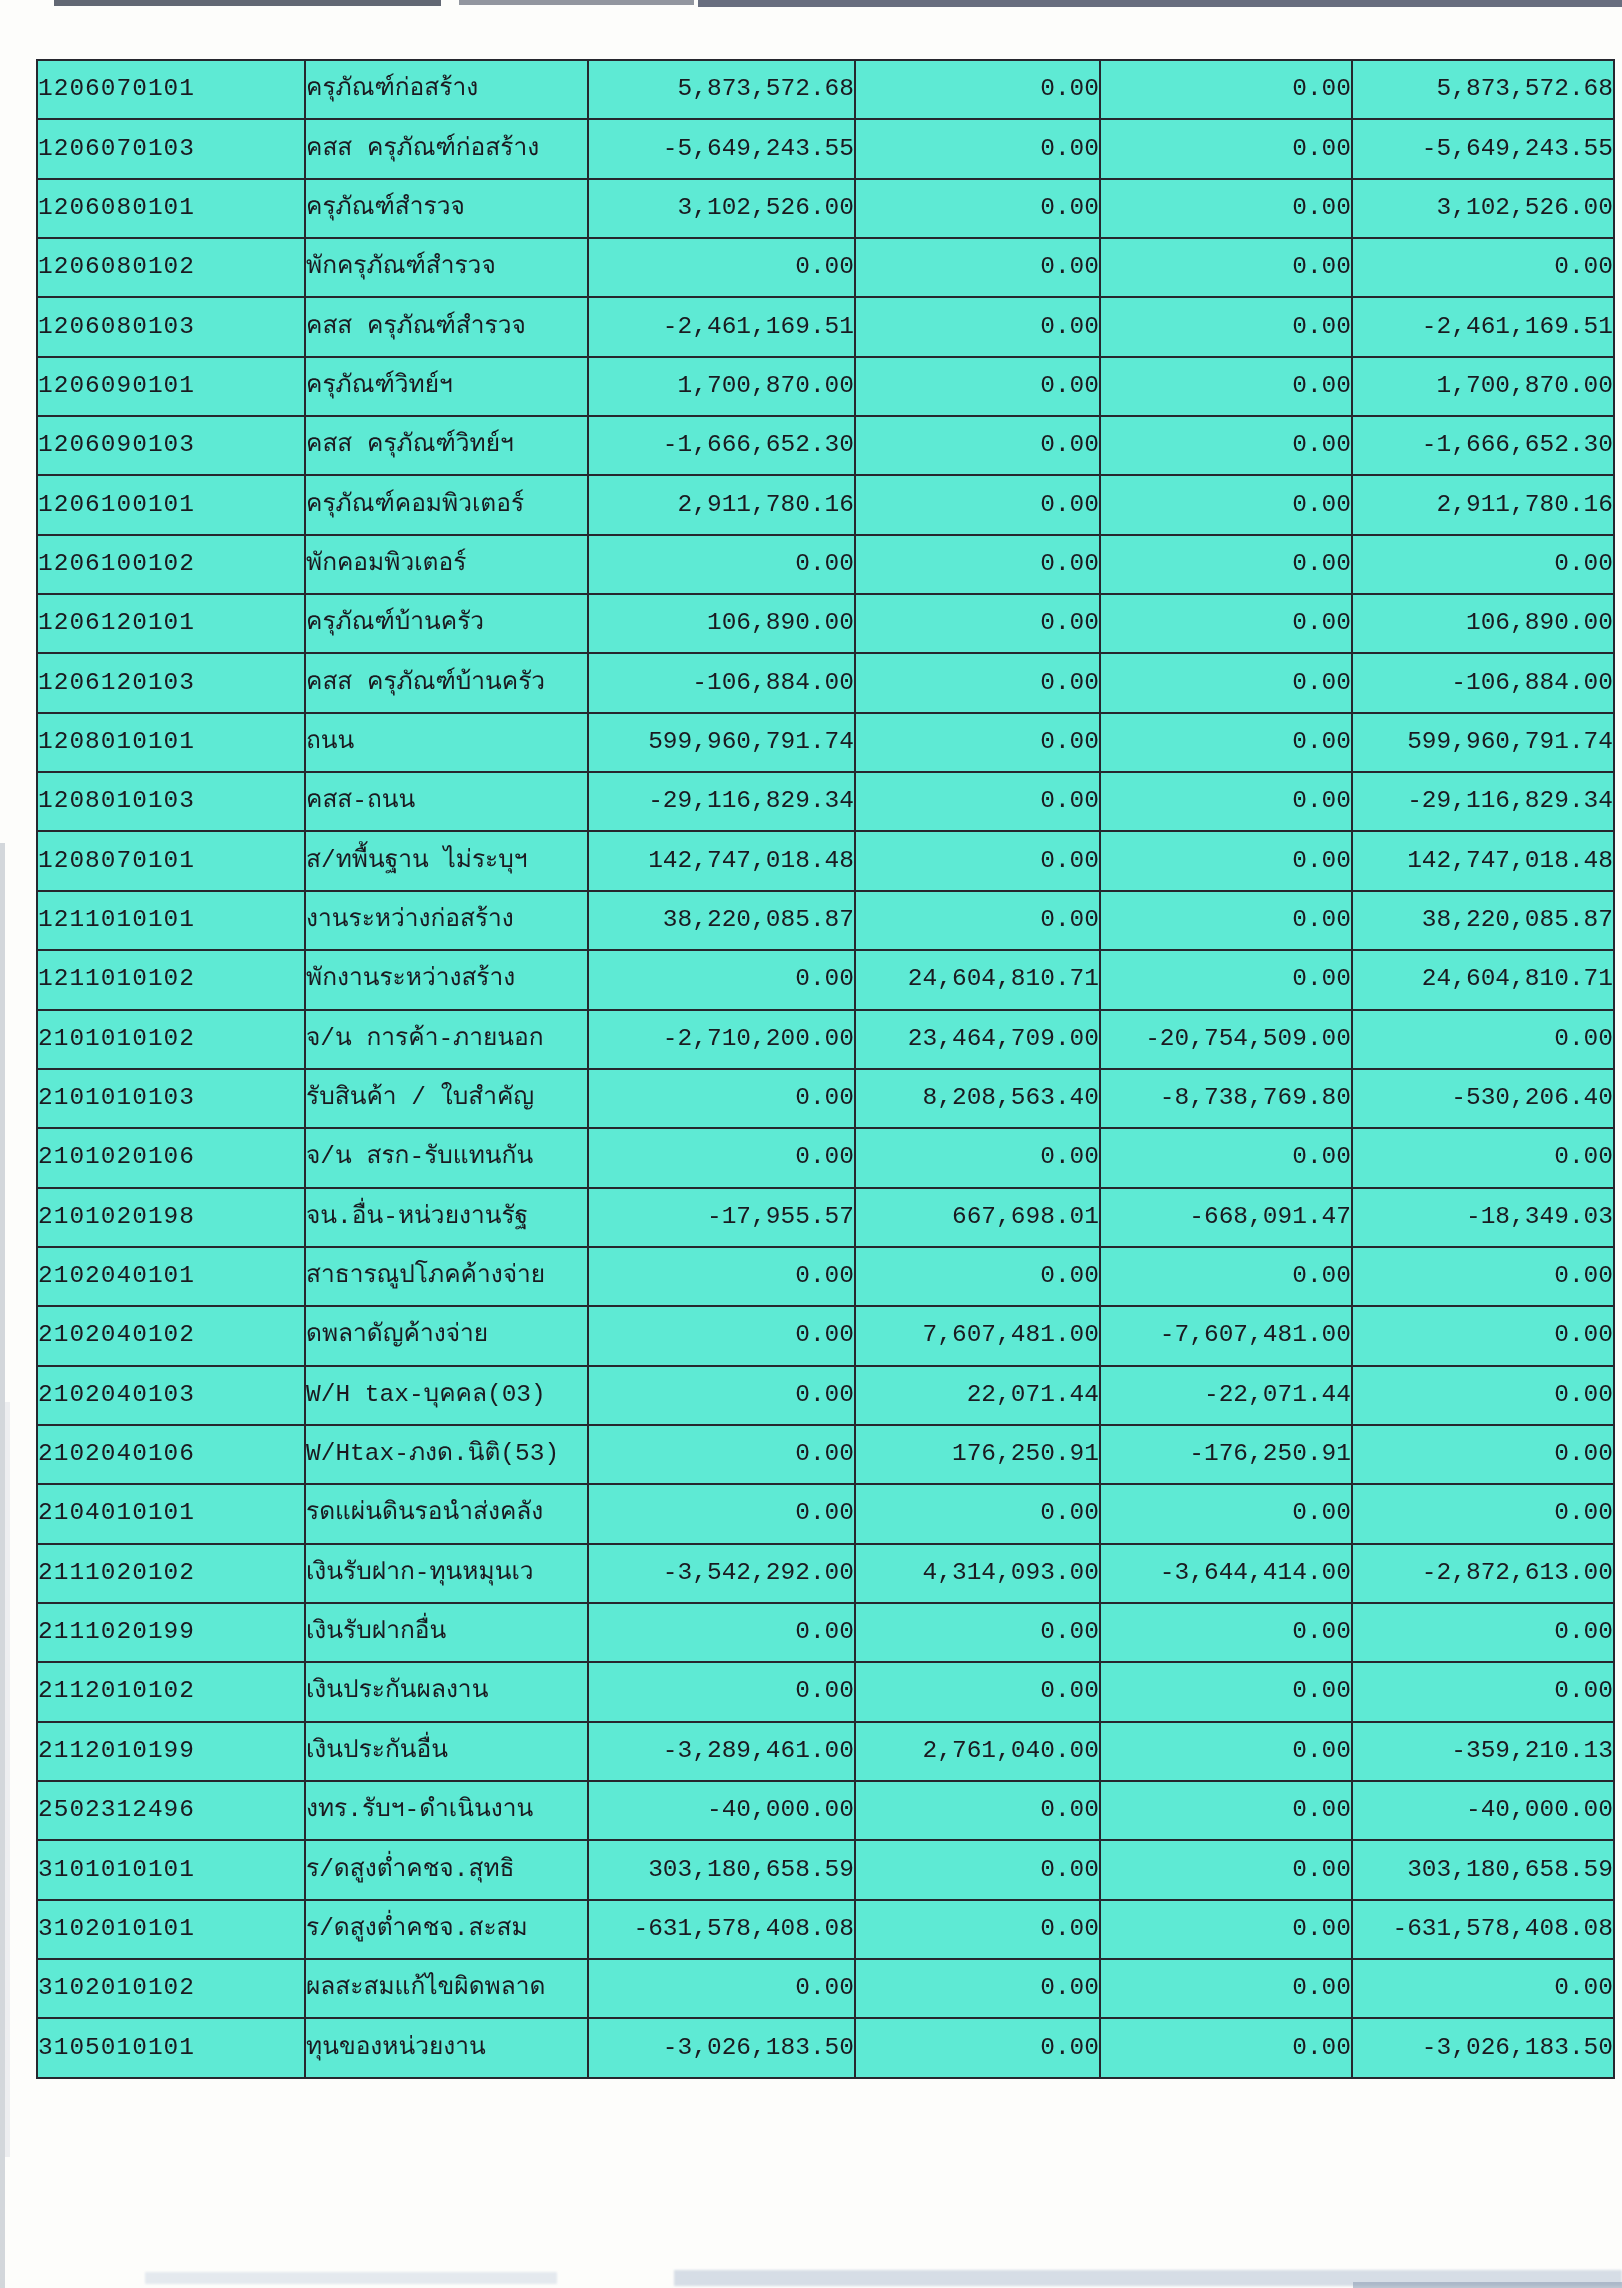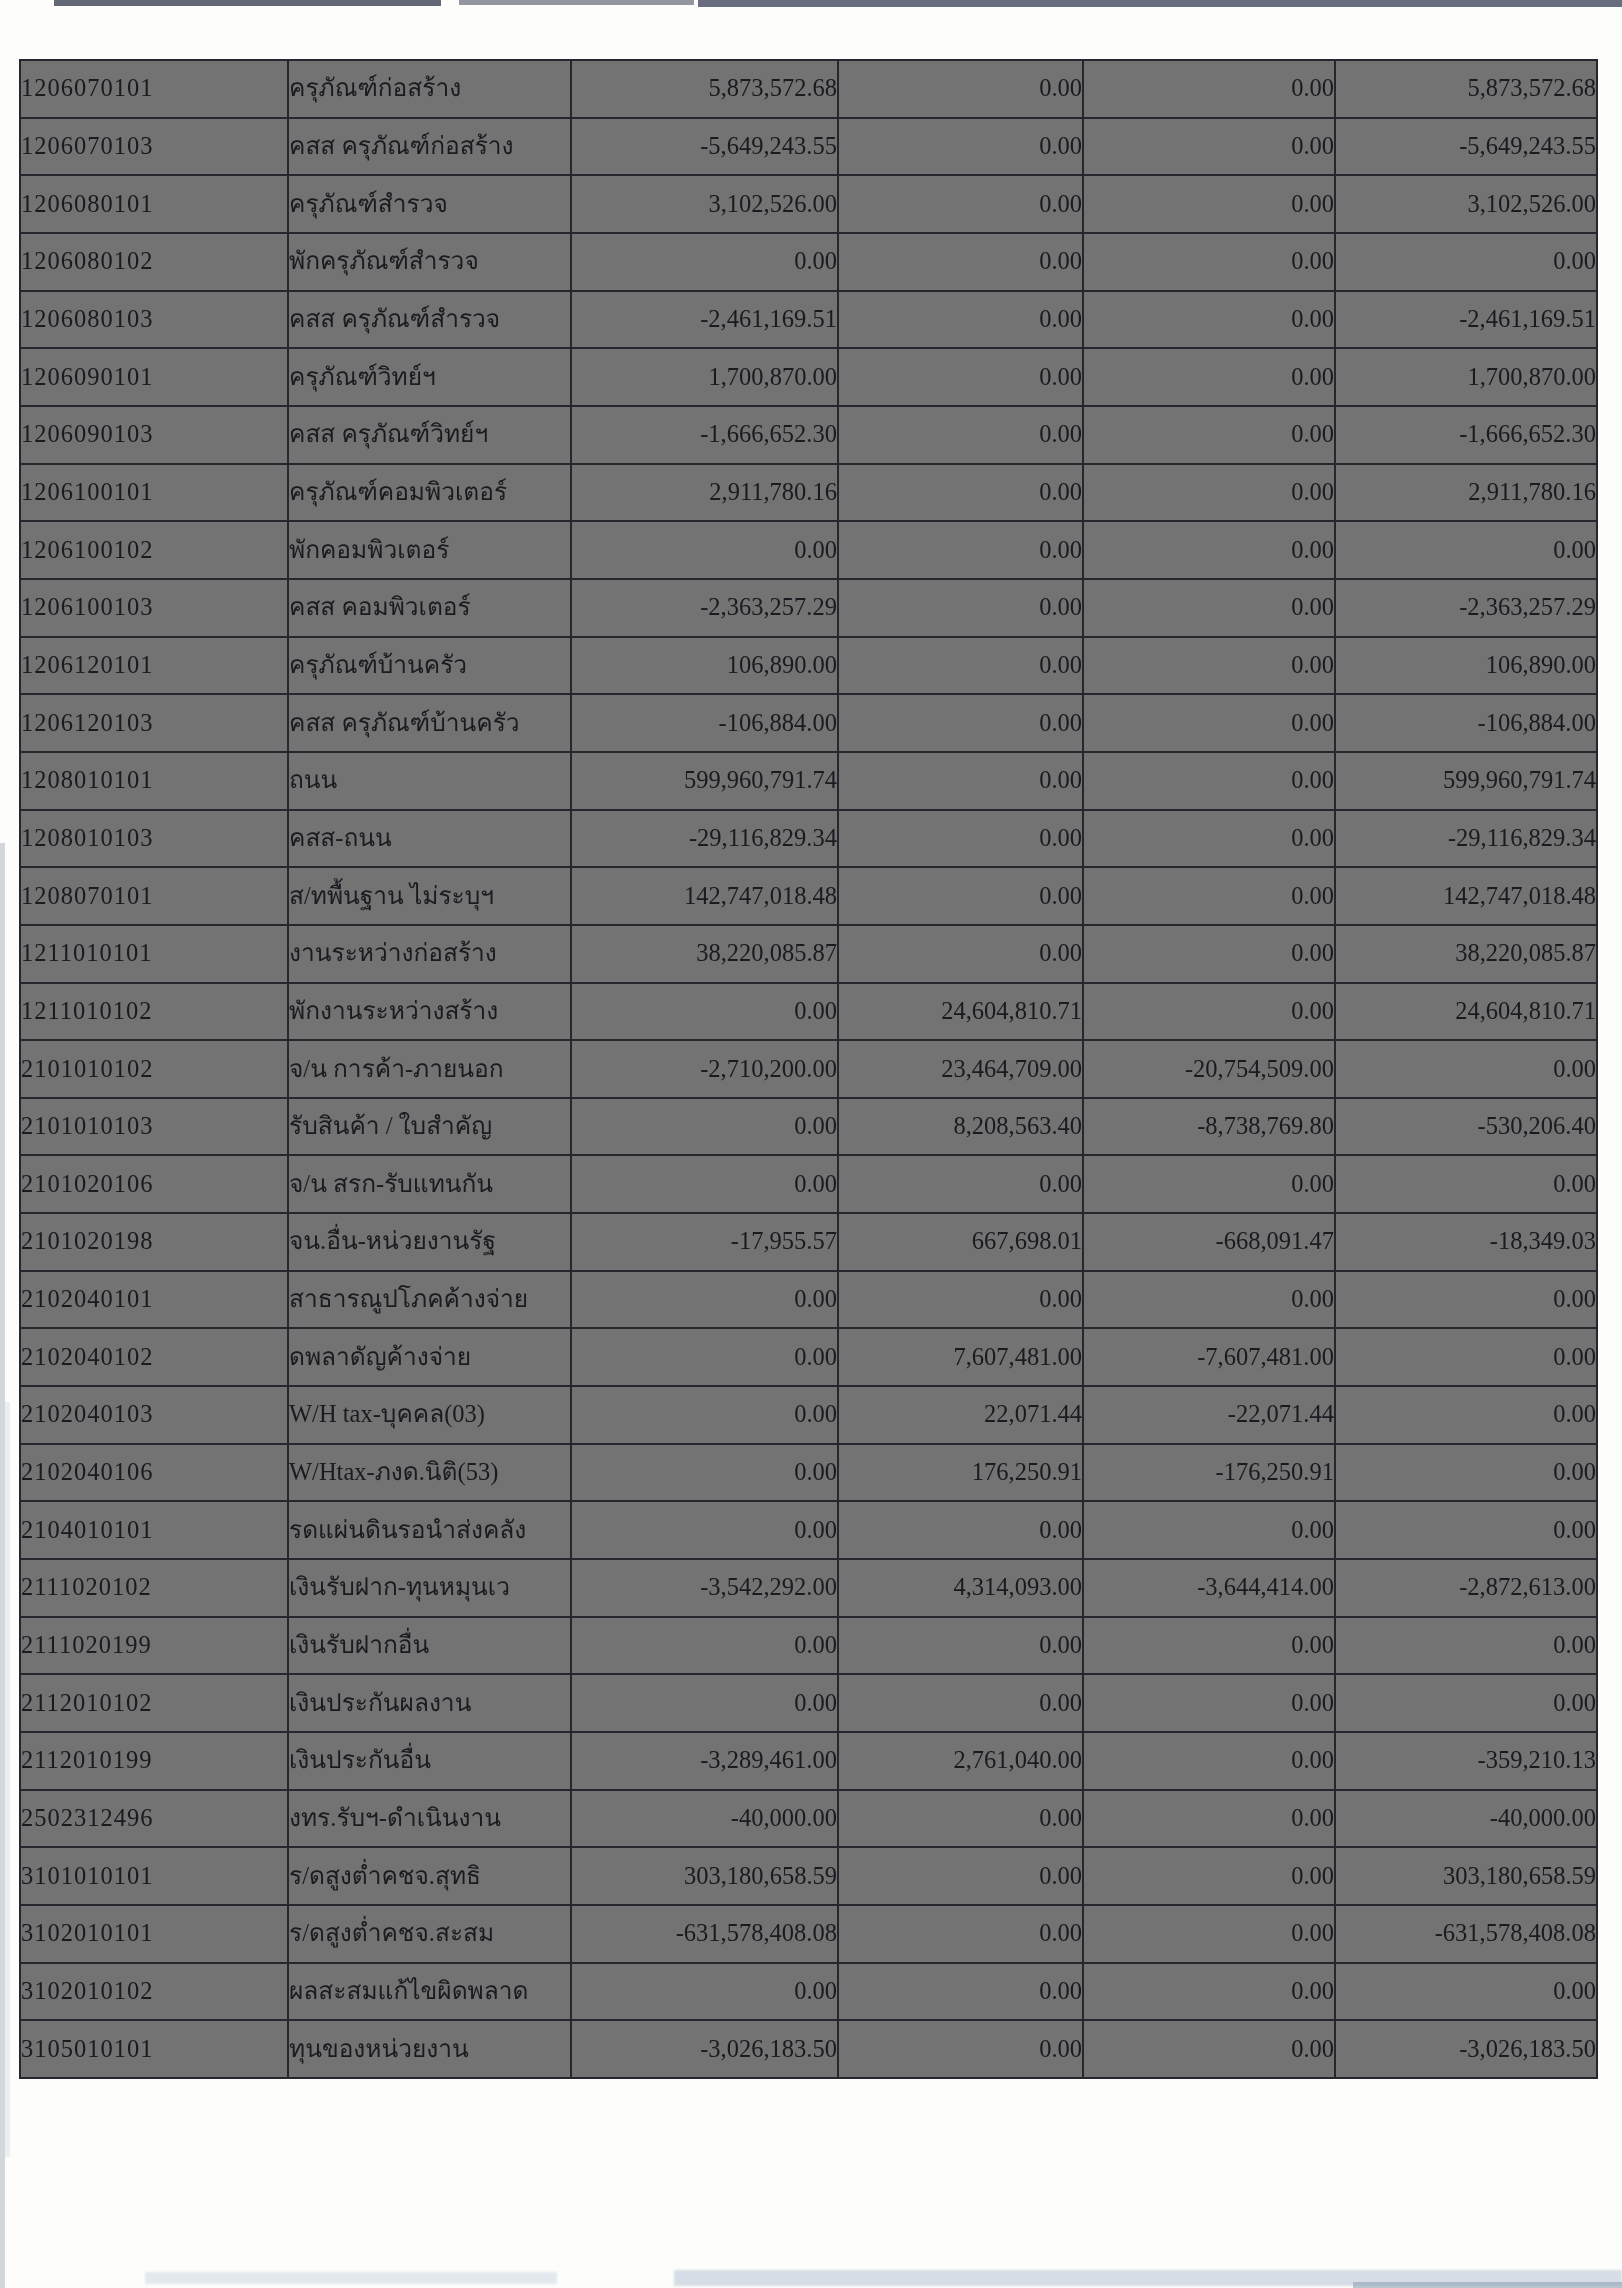--- a/index.html
+++ b/index.html
@@ -17,25 +17,26 @@
   .ts2 { left:459px; top:0; width:235px; height:4.9px;  background:#3a4254; opacity:.55; }
   .ts3 { left:698px; top:0; width:924px; height:6.9px;  background:#28304a; opacity:.7;  }
   .bb1 { left:145px; top:2272px; width:412px; height:11.8px; background:#ccd6e3; opacity:.5;  filter:blur(1px); }
   .bb2 { left:674px; top:2270px; width:948px; height:15.7px; background:#b7c4d6; opacity:.55; filter:blur(1px); }
   .bb3 { left:1353px;top:2282px; width:270px; height:5.9px;  background:#8fa0b6; opacity:.6; }
   .lv1 { left:0;  top:843px;  width:4.9px; height:1446px; background:#a9b1bb; opacity:.5; }
   .lv2 { left:4.9px; top:1402px; width:4.9px; height:755px;  background:#c9ced6; opacity:.3; }
 
   table.acct {
     position:absolute;
-    left:19px; top:59px;
+    left:36px; top:59px;
     width:1576px; height:2020px;
     border-collapse:collapse;
     table-layout:fixed;
-    background:#737373;
+    background:#5eead4;
+    font-family:Liberation Mono, monospace;
   }
   table.acct td {
     border:2px solid #26272e;
     font-size:24.5px;
     line-height:1.1;
     vertical-align:middle;
     white-space:nowrap;
     overflow:hidden;
     padding:0;
   }
@@ -130,28 +131,20 @@
         </tr>
         <tr>
           <td class="code">1206100102</td>
           <td class="name">พักคอมพิวเตอร์</td>
           <td class="num">0.00</td>
           <td class="num">0.00</td>
           <td class="num">0.00</td>
           <td class="num">0.00</td>
         </tr>
         <tr>
-          <td class="code">1206100103</td>
-          <td class="name">คสส คอมพิวเตอร์</td>
-          <td class="num">-2,363,257.29</td>
-          <td class="num">0.00</td>
-          <td class="num">0.00</td>
-          <td class="num">-2,363,257.29</td>
-        </tr>
-        <tr>
           <td class="code">1206120101</td>
           <td class="name">ครุภัณฑ์บ้านครัว</td>
           <td class="num">106,890.00</td>
           <td class="num">0.00</td>
           <td class="num">0.00</td>
           <td class="num">106,890.00</td>
         </tr>
         <tr>
           <td class="code">1206120103</td>
           <td class="name">คสส ครุภัณฑ์บ้านครัว</td>

